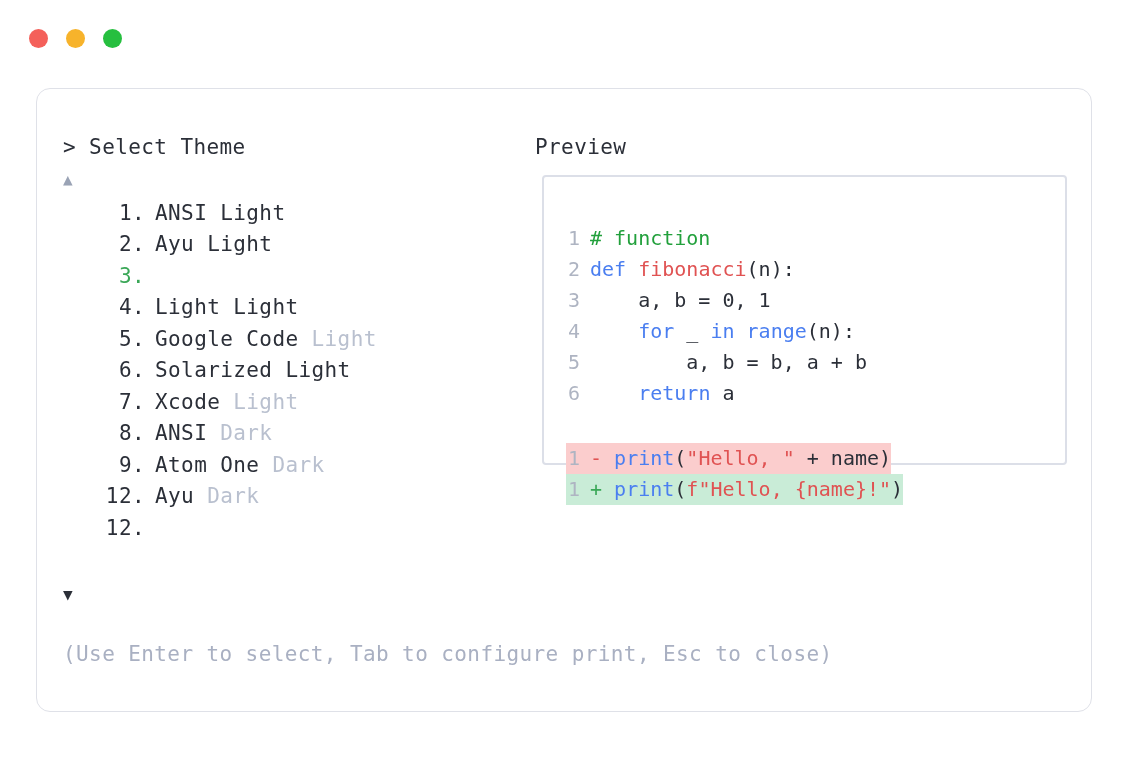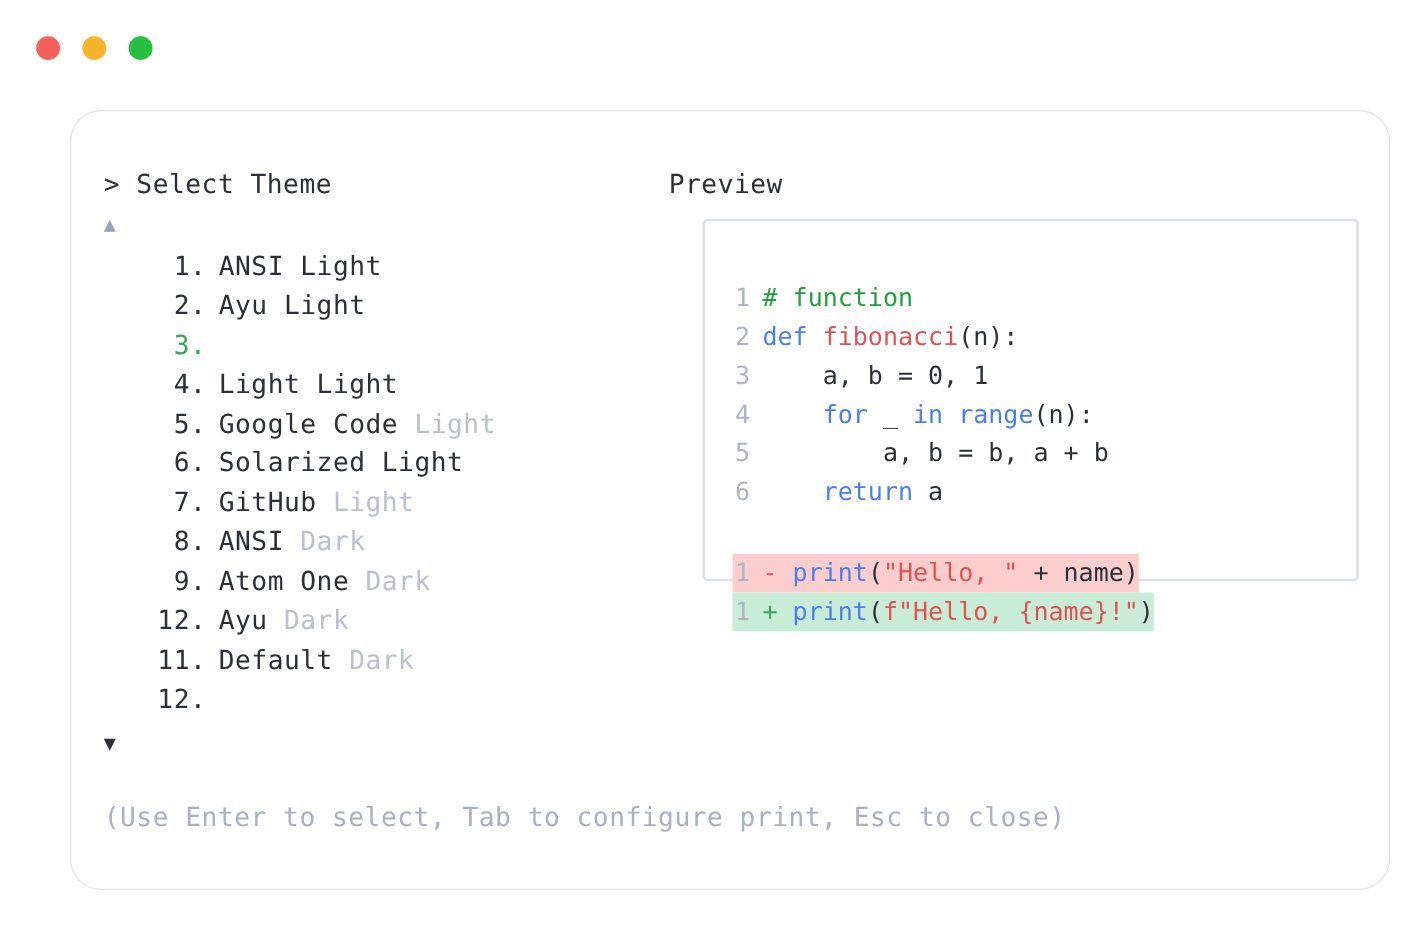--- a/index.html
+++ b/index.html
@@ -34,23 +34,22 @@
 
   
   .panel {
     position: absolute;
     left: 36px;
     top: 88px;
     width: 1056px;
     height: 624px;
     box-sizing: border-box;
     border: 1.5px solid #dfe1e8;
-    border-radius: 25px;
+    border-radius: 14px;
     background: #ffffff;
-    margin-left: 20px;
   }
 
   .panel-inner {
     position: relative;
     width: 100%;
     height: 100%;
   }
 
   
   .header-row {
@@ -63,21 +62,21 @@
     position: absolute;
     left: 26px;
     top: 46px;
     font-size: 21px;
     color: #2b2f38;
     letter-spacing: 0.4px;
     white-space: pre;
   }
   .preview-header {
     position: absolute;
-    left: 478px;
+    left: 498px;
     top: 46px;
     font-size: 21px;
     color: #2b2f38;
     letter-spacing: 0.4px;
     white-space: pre;
     text-align: right;
   }
 
   
   .list-column {
@@ -230,25 +229,24 @@
     <div class="list-column">
       <div class="scroll-arrow scroll-arrow-up">▲</div>
 
       <div class="theme-list" id="theme-list">
           <div class="theme-item"><span class="bullet-slot"></span><span class="theme-index">1.</span><span class="theme-label"><span>ANSI</span> <span class="variant-strong">Light</span></span></div>
           <div class="theme-item"><span class="bullet-slot"></span><span class="theme-index">2.</span><span class="theme-label"><span>Ayu</span> <span class="variant-strong">Light</span></span></div>
           <div class="theme-item selected"><span class="bullet-slot"><span class="bullet"></span></span><span class="theme-index">3.</span></div>
           <div class="theme-item"><span class="bullet-slot"></span><span class="theme-index">4.</span><span class="theme-label"><span>Light</span> <span class="variant-strong">Light</span></span></div>
           <div class="theme-item"><span class="bullet-slot"></span><span class="theme-index">5.</span><span class="theme-label"><span>Google Code</span> <span class="variant-muted">Light</span></span></div>
           <div class="theme-item"><span class="bullet-slot"></span><span class="theme-index">6.</span><span class="theme-label"><span>Solarized</span> <span class="variant-strong">Light</span></span></div>
-          <div class="theme-item"><span class="bullet-slot"></span><span class="theme-index">7.</span><span class="theme-label"><span>GitHub</span> <span class="variant-muted">Light</span></span></div>
+          <div class="theme-item"><span class="bullet-slot"></span><span class="theme-index">7.</span><span class="theme-label"><span>Xcode</span> <span class="variant-muted">Light</span></span></div>
           <div class="theme-item"><span class="bullet-slot"></span><span class="theme-index">8.</span><span class="theme-label"><span>ANSI</span> <span class="variant-muted">Dark</span></span></div>
           <div class="theme-item"><span class="bullet-slot"></span><span class="theme-index">9.</span><span class="theme-label"><span>Atom One</span> <span class="variant-muted">Dark</span></span></div>
           <div class="theme-item"><span class="bullet-slot"></span><span class="theme-index">12.</span><span class="theme-label"><span>Ayu</span> <span class="variant-muted">Dark</span></span></div>
-          <div class="theme-item"><span class="bullet-slot"></span><span class="theme-index">11.</span><span class="theme-label"><span>Default</span> <span class="variant-muted">Dark</span></span></div>
           <div class="theme-item"><span class="bullet-slot"></span><span class="theme-index">12.</span></div>
         </div>
 
       <div class="scroll-arrow scroll-arrow-down">▼</div>
     </div>
 
     <div class="footer-hint">(Use Enter to select, Tab to configure print, Esc to close)</div>
 
     <div class="preview-box">
       <div class="code-block" id="code-block"><span class="code-line"><span class="ln">1</span><span class="c-comment"># function</span></span><span class="code-line"><span class="ln">2</span><span class="c-keyword">def </span><span class="c-func">fibonacci</span><span class="c-plain">(n):</span></span><span class="code-line"><span class="ln">3</span><span class="c-plain">    a, b = 0, 1</span></span><span class="code-line"><span class="ln">4</span><span class="c-plain">    </span><span class="c-keyword">for</span><span class="c-plain"> _ </span><span class="c-keyword">in</span><span class="c-plain"> </span><span class="c-builtin">range</span><span class="c-plain">(n):</span></span><span class="code-line"><span class="ln">5</span><span class="c-plain">        a, b = b, a + b</span></span><span class="code-line"><span class="ln">6</span><span class="c-plain">    </span><span class="c-keyword">return</span><span class="c-plain"> a</span></span></div>

